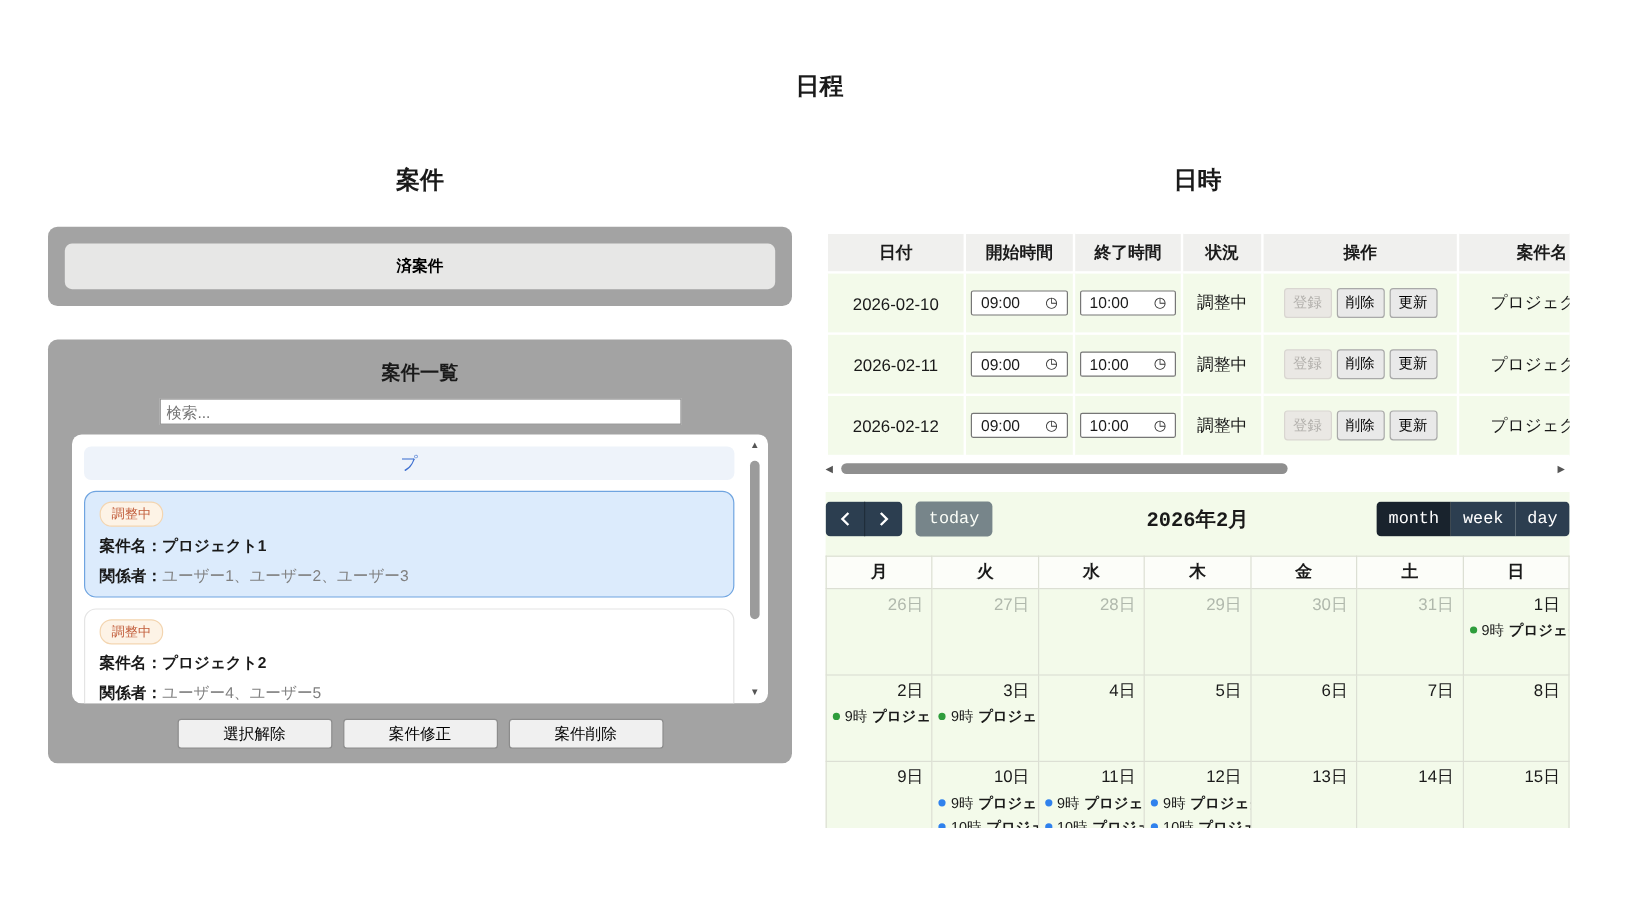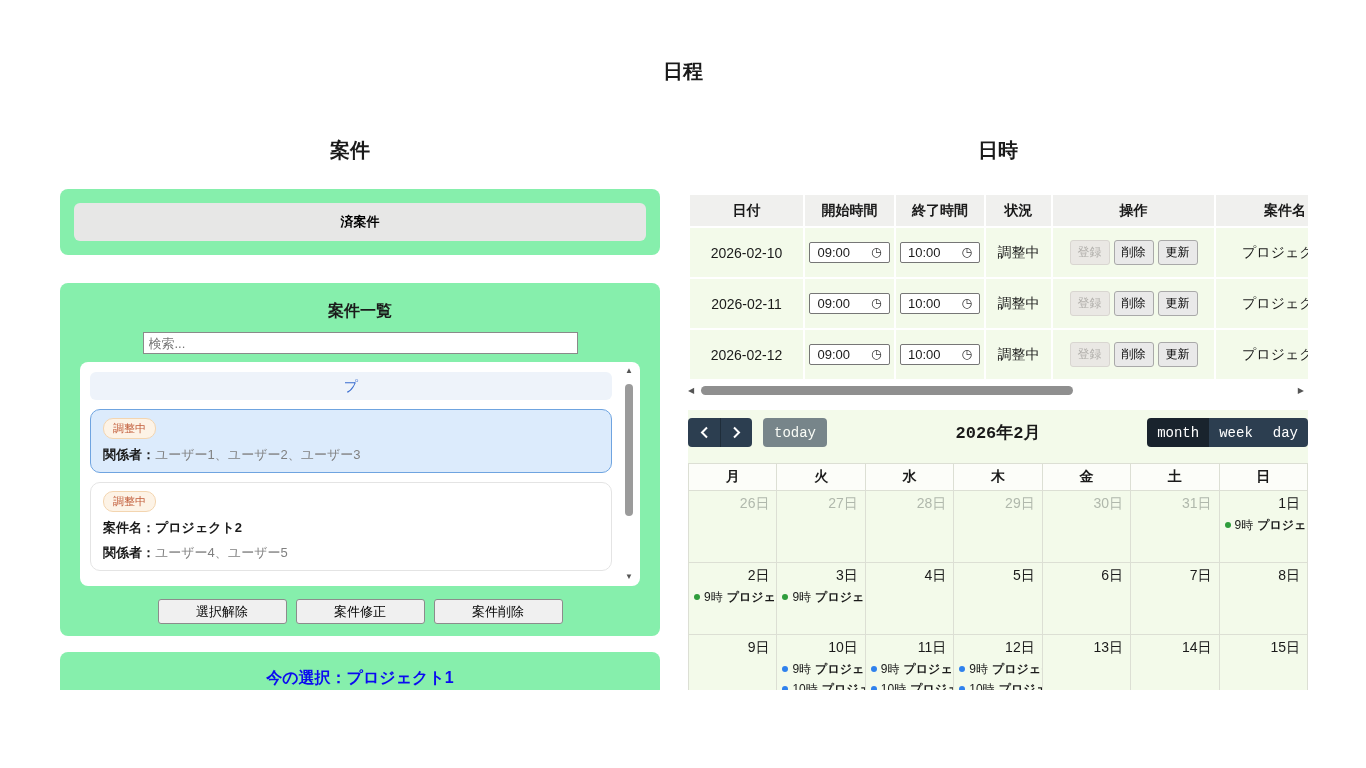--- a/index.html
+++ b/index.html
@@ -11,21 +11,21 @@
   }
   .viewport { height:690px; overflow:hidden; position:relative; }
 
   .page-title { text-align:center; font-size:20px; font-weight:bold; margin:0; padding-top:58px; }
 
   .columns { display:flex; gap:28px; margin-left:40px; }
   .col { width:620px; }
   .col-heading { text-align:center; font-size:20px; font-weight:bold; margin:52px 0 0; }
 
   
-  .panel { background:#86efac; border-radius:8px;margin-left:20px; }
+  .panel { background:#a3a3a3; border-radius:8px; }
   .done-panel { margin-top:25px; padding:14px; }
   .done-btn { display:block; width:100%; background:#e7e7e6; border:none; border-radius:6px;
     padding:10px 0; font-weight:bold; font-size:13px; text-align:center; font-family:inherit; cursor:pointer; }
 
   .list-panel { margin-top:28px; padding:12px 20px 12px; }
   .list-heading { text-align:center; font-size:16px; font-weight:bold; margin:6px 0 0; }
   .search-row { text-align:center; margin-top:10px; }
   .search-input { width:435px; height:22px; border:1px solid #8a8a8a; font-size:13px; padding:1px 5px; font-family:inherit; }
 
   .listbox { position:relative; background:#fff; border-radius:8px; height:224px; margin-top:8px;
@@ -113,40 +113,37 @@
 
       <div class="panel list-panel">
         <h3 class="list-heading">案件一覧</h3>
         <div class="search-row">
           <input class="search-input" type="text" placeholder="検索..." style="">
         </div>
 
         <div class="listbox">
           <div class="group-header">プ</div>
           <div id="case-list">
-              <div class="case-item selected"><span class="badge">調整中</span><div class="case-line"><span class="lbl">関係者：</span><span class="case-members">ユーザー1、ユーザー2、ユーザー3</span></div></div>
+              <div class="case-item selected"><span class="badge">調整中</span><div class="case-line"><span class="lbl">案件名：</span><span class="case-name">プロジェクト1</span></div><div class="case-line"><span class="lbl">関係者：</span><span class="case-members">ユーザー1、ユーザー2、ユーザー3</span></div></div>
               <div class="case-item"><span class="badge">調整中</span><div class="case-line"><span class="lbl">案件名：</span><span class="case-name">プロジェクト2</span></div><div class="case-line"><span class="lbl">関係者：</span><span class="case-members">ユーザー4、ユーザー5</span></div></div>
             </div>
           <div class="v-scrollbar">
             <div class="vs-arrow vs-up">▲</div>
             <div class="vs-thumb"></div>
             <div class="vs-arrow vs-down">▼</div>
           </div>
         </div>
 
         <div class="btn-row" id="case-buttons">
             <button class="lbtn">選択解除</button>
             <button class="lbtn">案件修正</button>
             <button class="lbtn">案件削除</button>
           </div>
       </div>
 
-      <div class="panel selection-panel">
-        <span class="selection-text">今の選択：プロジェクト1</span>
-      </div>
     </div>
 
     <div class="col">
       <h2 class="col-heading">日時</h2>
 
       <div class="table-wrap">
         <table class="dt">
           <colgroup>
             <col style="width:115px">
               <col style="width:91px">

